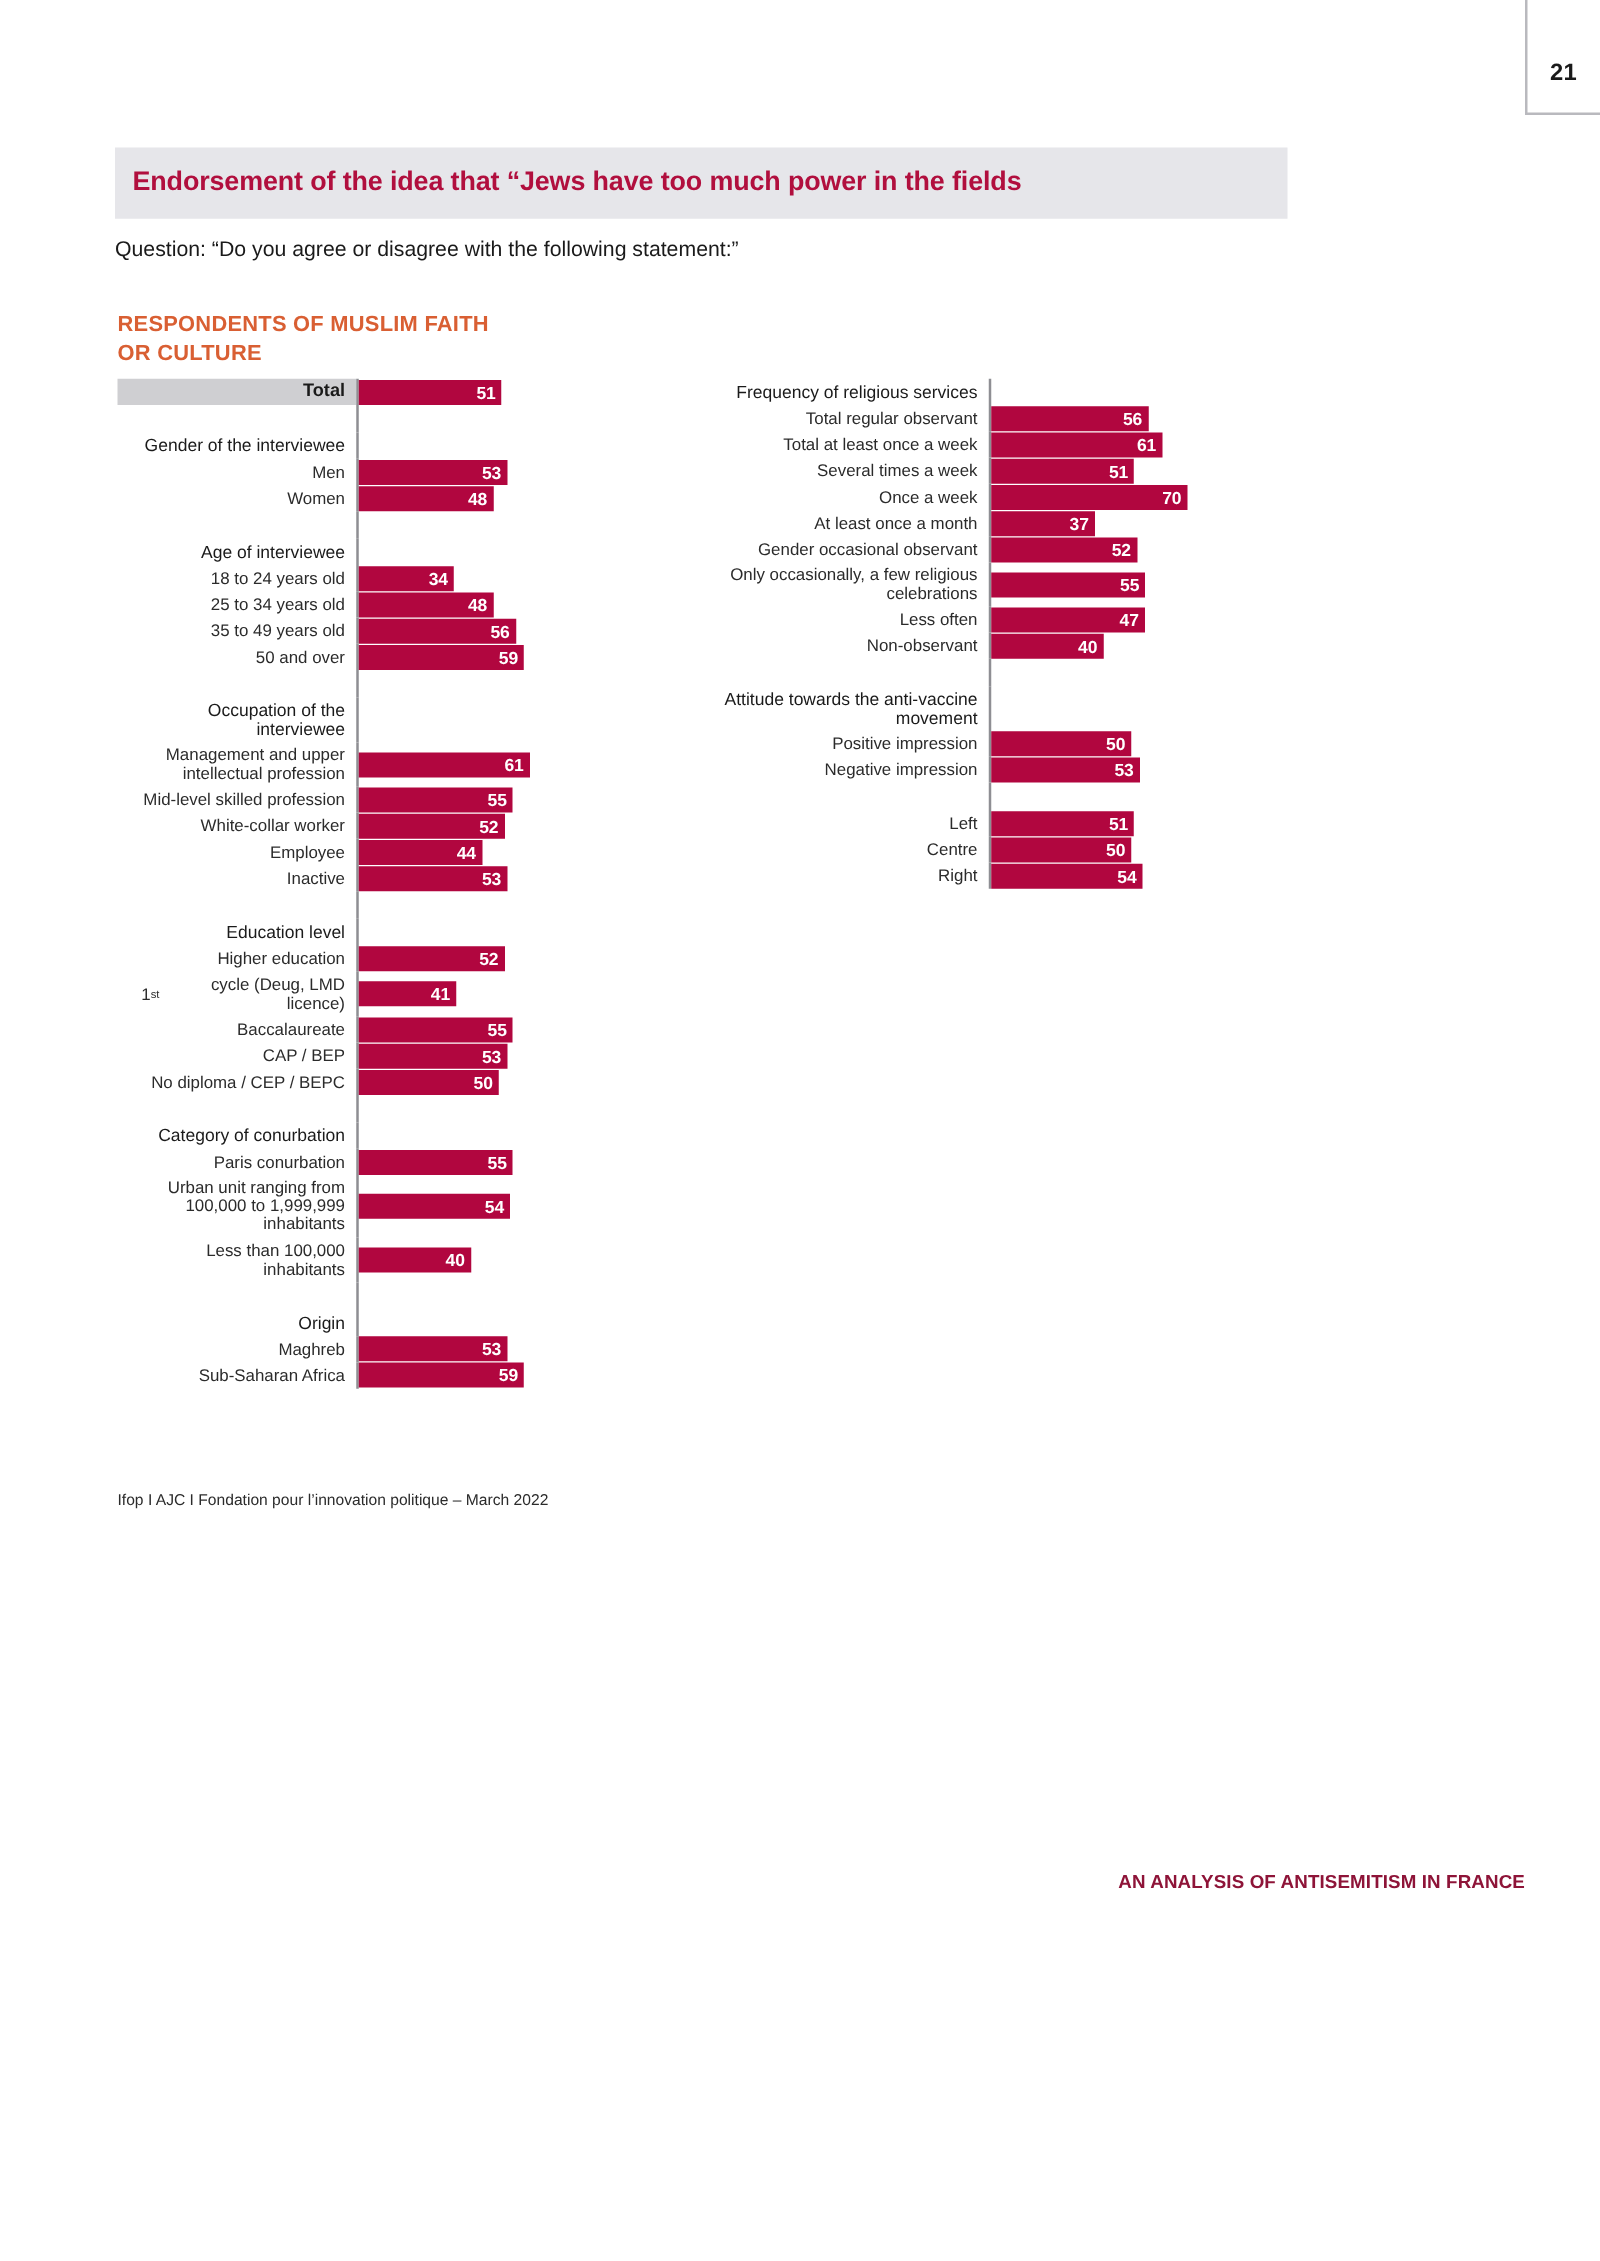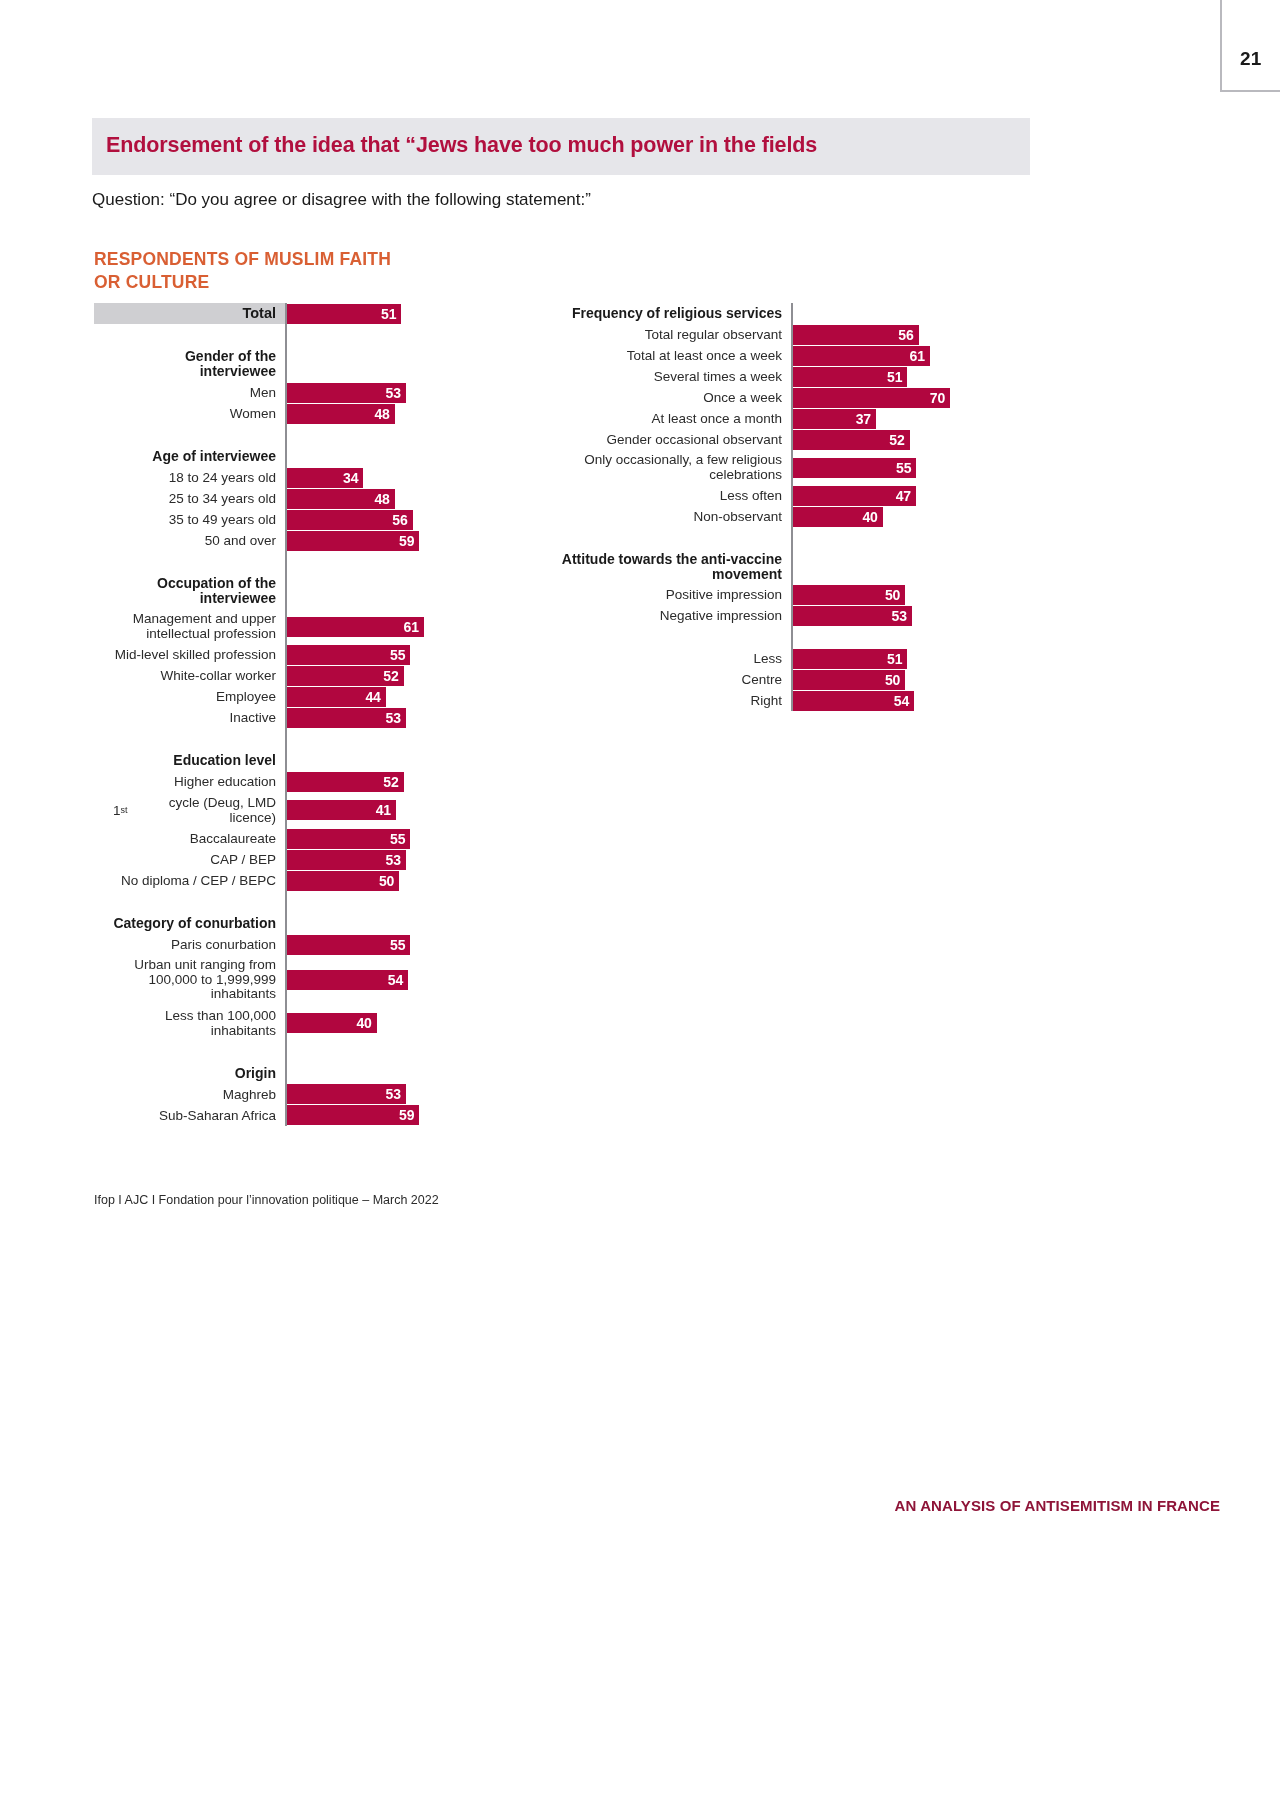--- a/index.html
+++ b/index.html
@@ -60,21 +60,21 @@
   }
   .row .lbl{
     flex:0 0 auto;
     text-align:right;
     font-size:13.5px;color:#2b2b2b;
     line-height:15px;
     padding:3px 9px 3px 4px;
     box-sizing:border-box;
     display:flex;align-items:center;justify-content:flex-end;
   }
-  .row.group .lbl{font-weight:bold;color:#1a1a1a;font-size:14px;}
+  .row.group .lbl{font-weight:normal;color:#1a1a1a;font-size:14px;}
   .row.total .lbl{font-weight:bold;color:#1a1a1a;background:#cfcfd2;font-size:14.5px;}
 
   .col-left .lbl{width:191px;padding-left:19px;}
   .col-right .lbl{width:238px;}
 
   .axis{
     flex:0 0 2px;background:#8e8e93;align-self:stretch;
   }
   .barwrap{
     flex:1 1 auto;position:relative;display:flex;align-items:center;
@@ -277,21 +277,21 @@
         <div class="barwrap">
           <div class="bar" style="width: 116.74px;">
             <span>52</span>
           </div>
         </div>
       </div>
       <div class="row value">
         <div class="lbl">1<sup>st</sup> cycle (Deug, LMD licence)</div>
         <div class="axis"></div>
         <div class="barwrap">
-          <div class="bar" style="width: 109px;">
+          <div class="bar" style="width: 78px;">
             <span>41</span>
           </div>
         </div>
       </div>
       <div class="row value">
         <div class="lbl">Baccalaureate</div>
         <div class="axis"></div>
         <div class="barwrap">
           <div class="bar" style="width: 123.475px;">
             <span>55</span>
@@ -496,21 +496,21 @@
             <span>53</span>
           </div>
         </div>
       </div>
       <div class="row spacer-row">
         <div class="lbl spacer"></div>
         <div class="axis"></div>
         <div class="barwrap"></div>
       </div>
       <div class="row value">
-        <div class="lbl">Less</div>
+        <div class="lbl">Left</div>
         <div class="axis"></div>
         <div class="barwrap">
           <div class="bar" style="width: 114.495px;">
             <span>51</span>
           </div>
         </div>
       </div>
       <div class="row value">
         <div class="lbl">Centre</div>
         <div class="axis"></div>

